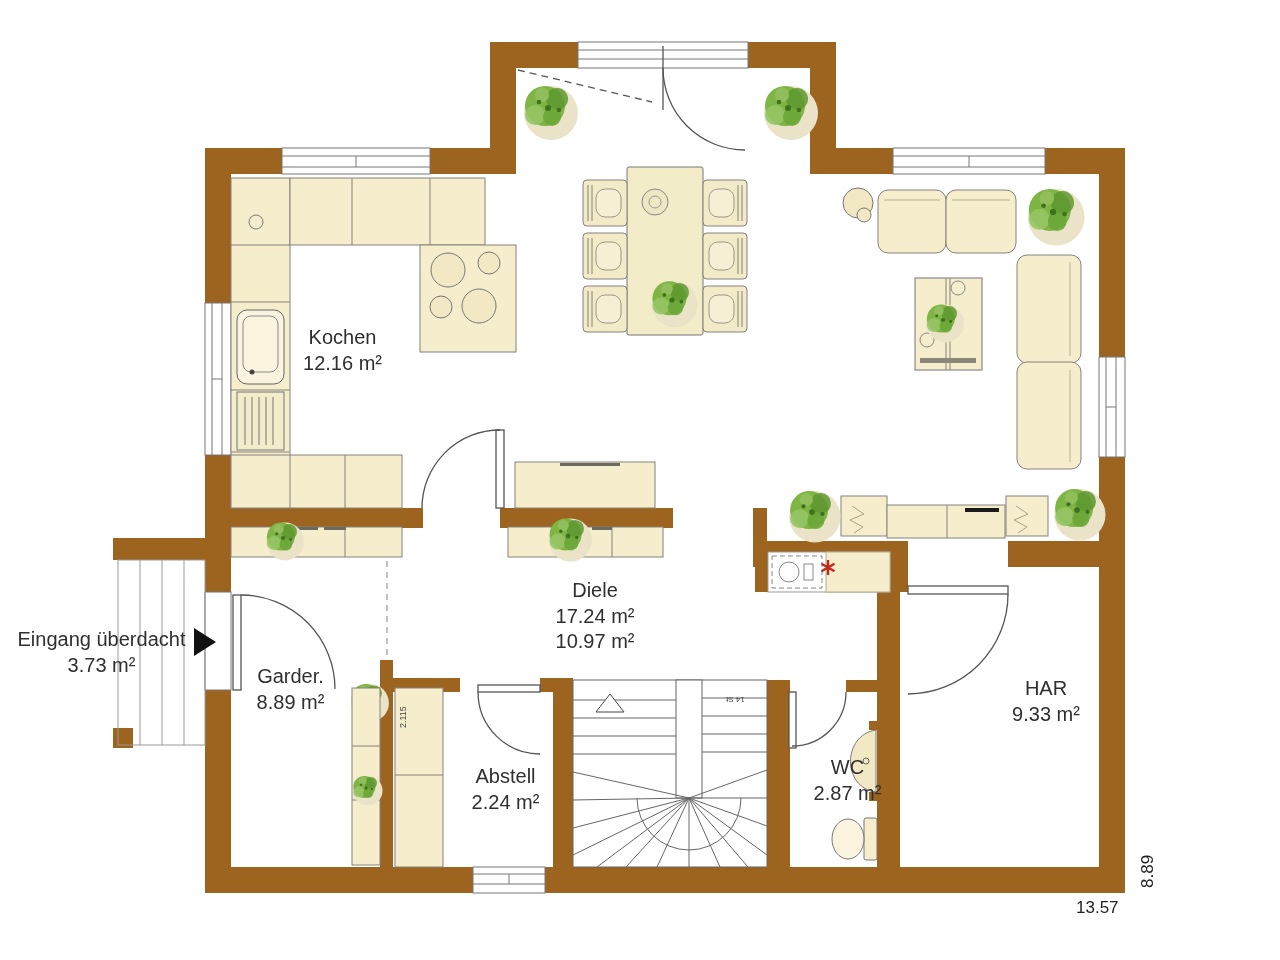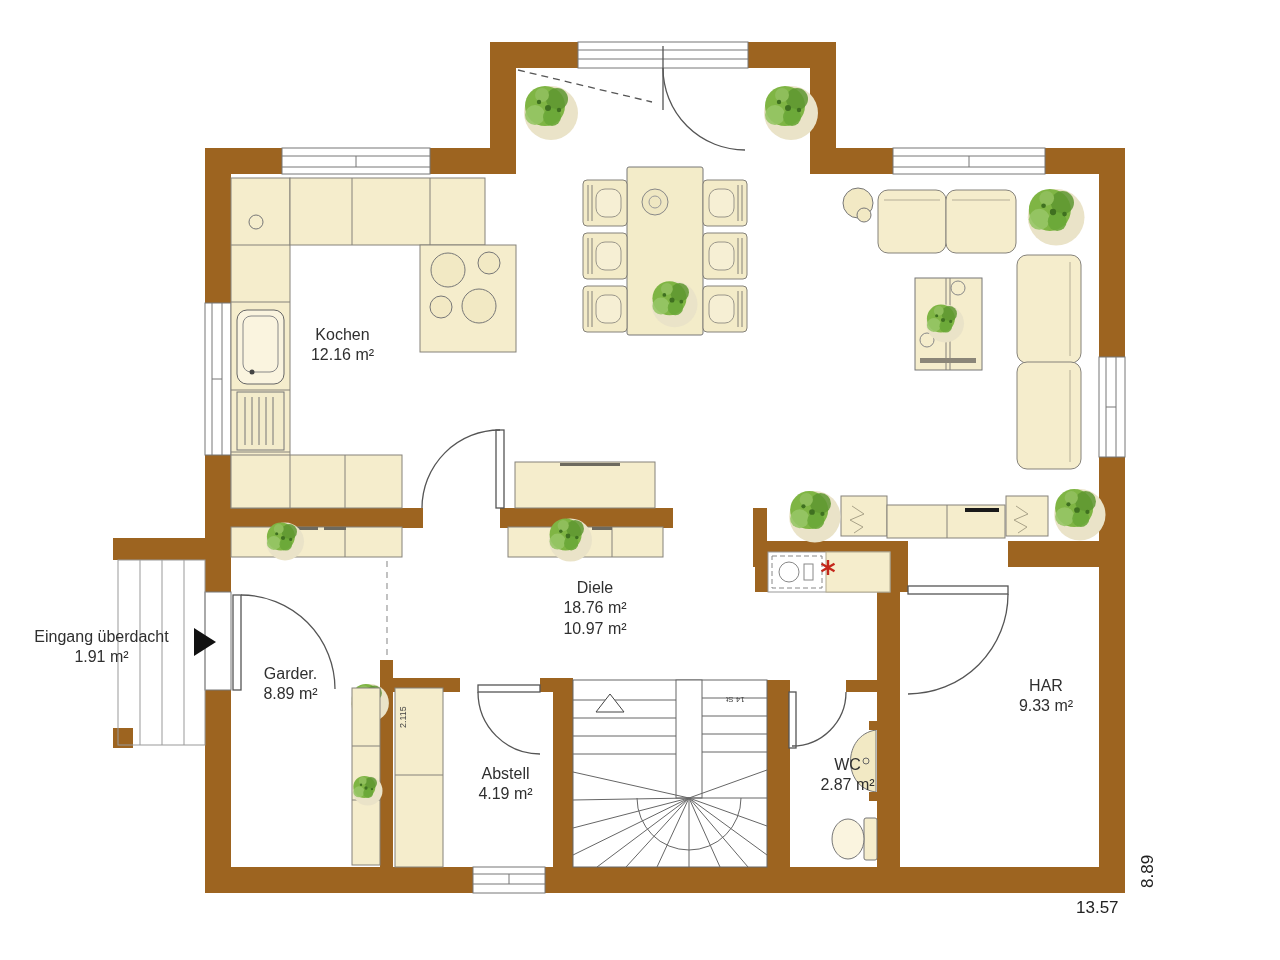--- a/index.html
+++ b/index.html
@@ -1,19 +1,19 @@
 <!DOCTYPE html>
 <html><head>
 <meta charset="utf-8">
 <style>
   html,body{margin:0;padding:0;background:#ffffff;}
   .plan{position:relative;width:1280px;height:960px;background:#ffffff;overflow:hidden;
         font-family:"Liberation Sans", sans-serif;}
   .plan svg{position:absolute;left:0;top:0;}
-  .lbl{position:absolute;color:#2f2f2f;font-size:16px;line-height:1.28;text-align:center;white-space:nowrap;}
+  .lbl{position:absolute;color:#2f2f2f;font-size:20px;line-height:1.28;text-align:center;white-space:nowrap;}
   .dim{position:absolute;color:#222;font-size:17px;white-space:nowrap;}
   .tiny{position:absolute;color:#444;font-size:9px;white-space:nowrap;}
 </style>
 </head>
 <body>
 
 <div class="plan">
 
 <svg width="1280" height="960" viewBox="0 0 1280 960">
   <defs>
@@ -297,37 +297,37 @@
 </svg>
 
   <div class="lbl" style="left:280px;top:325px;width:125px">
     <div>Kochen</div>
     <div>12.16 m²</div>
   </div>
 
 
   <div class="lbl" style="left:540px;top:578px;width:110px">
     <div>Diele</div>
-    <div>18.76 m²</div>
+    <div>17.24 m²</div>
     <div>10.97 m²</div>
   </div>
 
   <div class="lbl" style="left:14px;top:627px;width:175px">
     <div>Eingang überdacht</div>
-    <div>1.91 m²</div>
+    <div>3.73 m²</div>
   </div>
 
   <div class="lbl" style="left:238px;top:664px;width:105px">
     <div>Garder.</div>
     <div>8.89 m²</div>
   </div>
 
   <div class="lbl" style="left:448px;top:764px;width:115px">
     <div>Abstell</div>
-    <div>4.19 m²</div>
+    <div>2.24 m²</div>
   </div>
 
   <div class="lbl" style="left:800px;top:755px;width:95px">
     <div>WC</div>
     <div>2.87 m²</div>
   </div>
 
   <div class="lbl" style="left:996px;top:676px;width:100px">
     <div>HAR</div>
     <div>9.33 m²</div>

